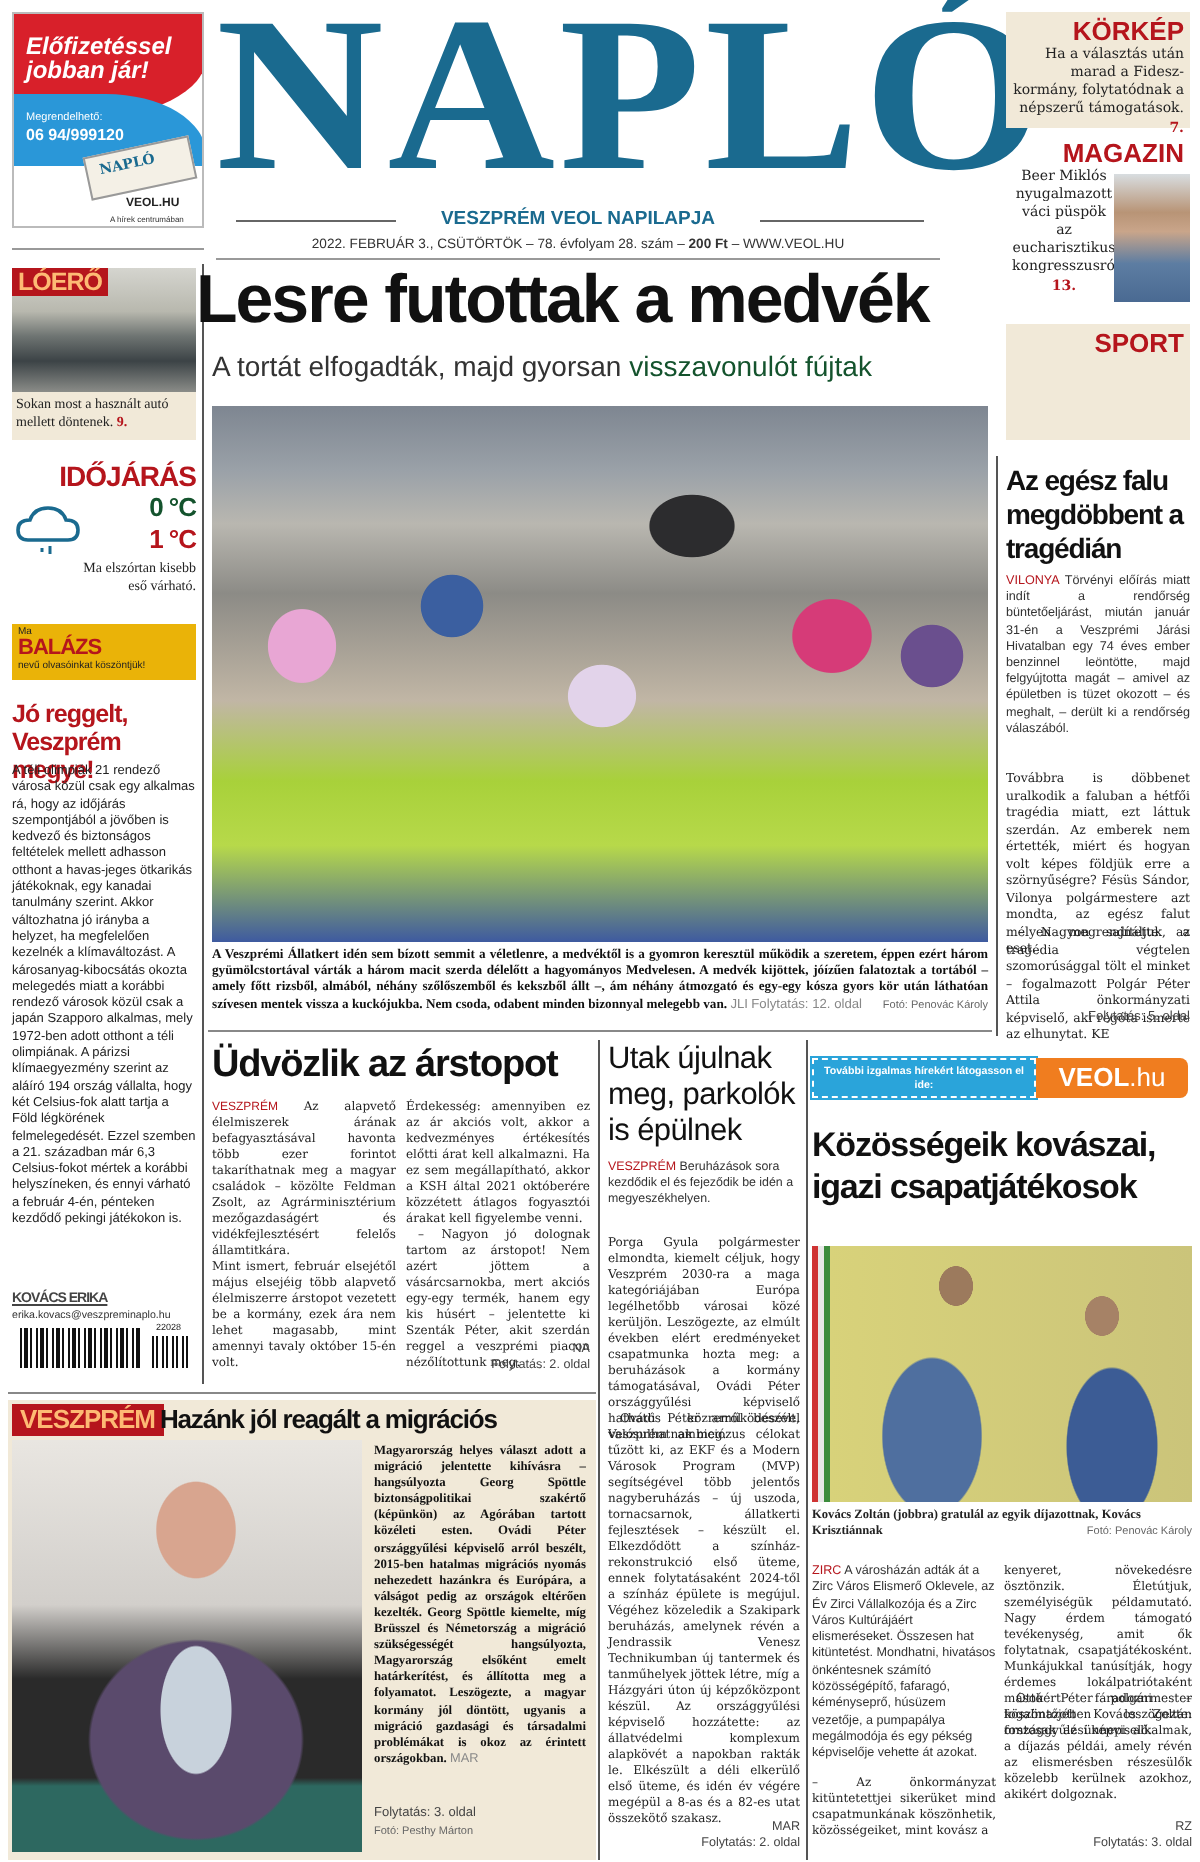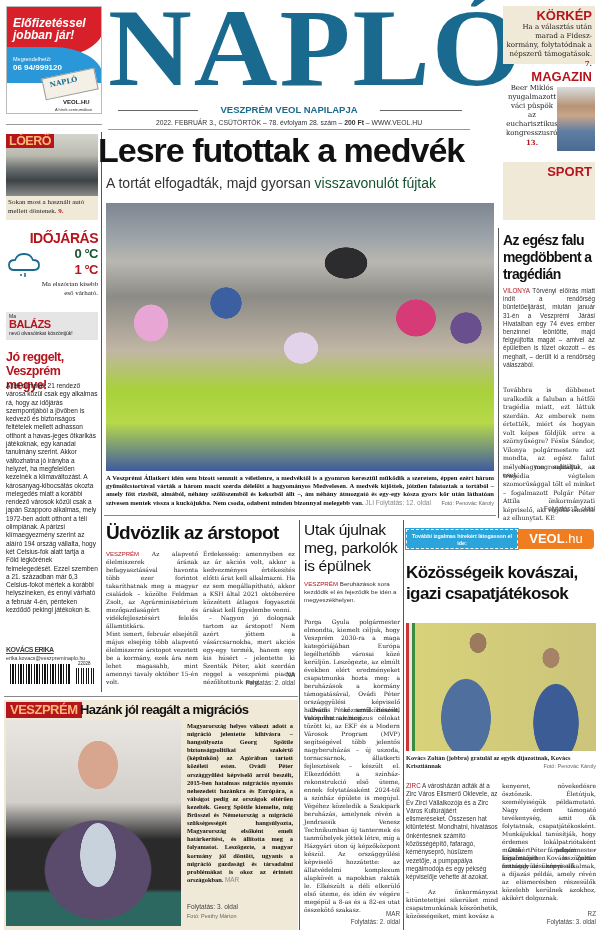--- a/index.html
+++ b/index.html
@@ -97,21 +97,21 @@
   <svg class="abs" style="left:2px;top:22px" width="32" height="30" viewBox="0 0 32 30">
     <path d="M6 18 Q1 18 1 13 Q1 8 7 8 Q9 2 16 2 Q23 2 25 8 Q31 8 31 13 Q31 18 26 18 Z" fill="none" stroke="#1a6a8f" stroke-width="1.8"></path>
     <line x1="13" y1="22" x2="13" y2="24" stroke="#1a6a8f" stroke-width="1.5"></line>
     <line x1="17" y1="21" x2="17" y2="25" stroke="#1a6a8f" stroke-width="1.5"></line>
   </svg>
   <div class="abs cond blue" style="right:0;top:16px;font-size:13px">0 °C</div>
   <div class="abs cond red" style="right:0;top:32px;font-size:13px">1 °C</div>
   <div class="abs serif" style="right:0;top:50px;width:60px;text-align:right;font-size:7px;line-height:9px">Ma elszórtan kisebb eső várható.</div>
 </div>
 
-<div class="abs" style="left:6px;top:312px;width:92px;height:28px;background:#e5e5e5;padding:1px 3px">
+<div class="abs" style="left:6px;top:312px;width:92px;height:28px;background:#eab308;padding:1px 3px">
   <div class="sans" style="font-size:5px">Ma</div>
   <div class="cond red" style="font-size:11px;line-height:11px">BALÁZS</div>
   <div class="sans" style="font-size:5px">nevű olvasóinkat köszöntjük!</div>
 </div>
 
 <div class="abs cond red" style="left:6px;top:350px;width:92px;font-size:12.5px;line-height:14px">Jó reggelt, Veszprém megye!</div>
 <div class="abs sans" style="left:6px;top:382px;width:92px;font-size:6.5px;line-height:8.3px;color:#222">A téli olimpiák 21 rendező városa közül csak egy alkalmas rá, hogy az időjárás szempontjából a jövőben is kedvező és biztonságos feltételek mellett adhasson otthont a havas-jeges ötkarikás játékoknak, egy kanadai tanulmány szerint. Akkor változhatna jó irányba a helyzet, ha megfelelően kezelnék a klímaváltozást. A károsanyag-kibocsátás okozta melegedés miatt a korábbi rendező városok közül csak a japán Szapporo alkalmas, mely 1972-ben adott otthont a téli olimpiának. A párizsi klímaegyezmény szerint az aláíró 194 ország vállalta, hogy két Celsius-fok alatt tartja a Föld légkörének felmelegedését. Ezzel szemben a 21. században már 6,3 Celsius-fokot mértek a korábbi helyszíneken, és ennyi várható a február 4-én, pénteken kezdődő pekingi játékokon is.</div>
 <div class="abs cond" style="left:6px;top:646px;font-size:7px;color:#444;text-decoration:underline">KOVÁCS ERIKA</div>
 <div class="abs sans" style="left:6px;top:655px;font-size:5.3px;color:#333">erika.kovacs@veszpreminaplo.hu</div>
 <div class="abs" style="left:10px;top:664px;width:60px;height:20px;background:repeating-linear-gradient(90deg,#111 0 1px,#fff 1px 2px,#111 2px 4px,#fff 4px 5px,#111 5px 6px,#fff 6px 8px)"></div>

